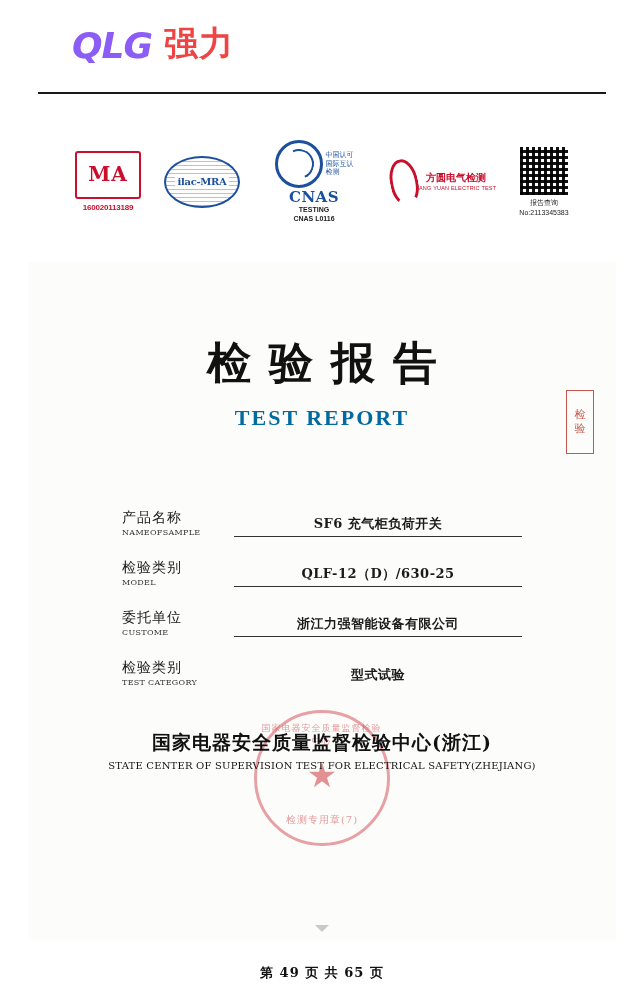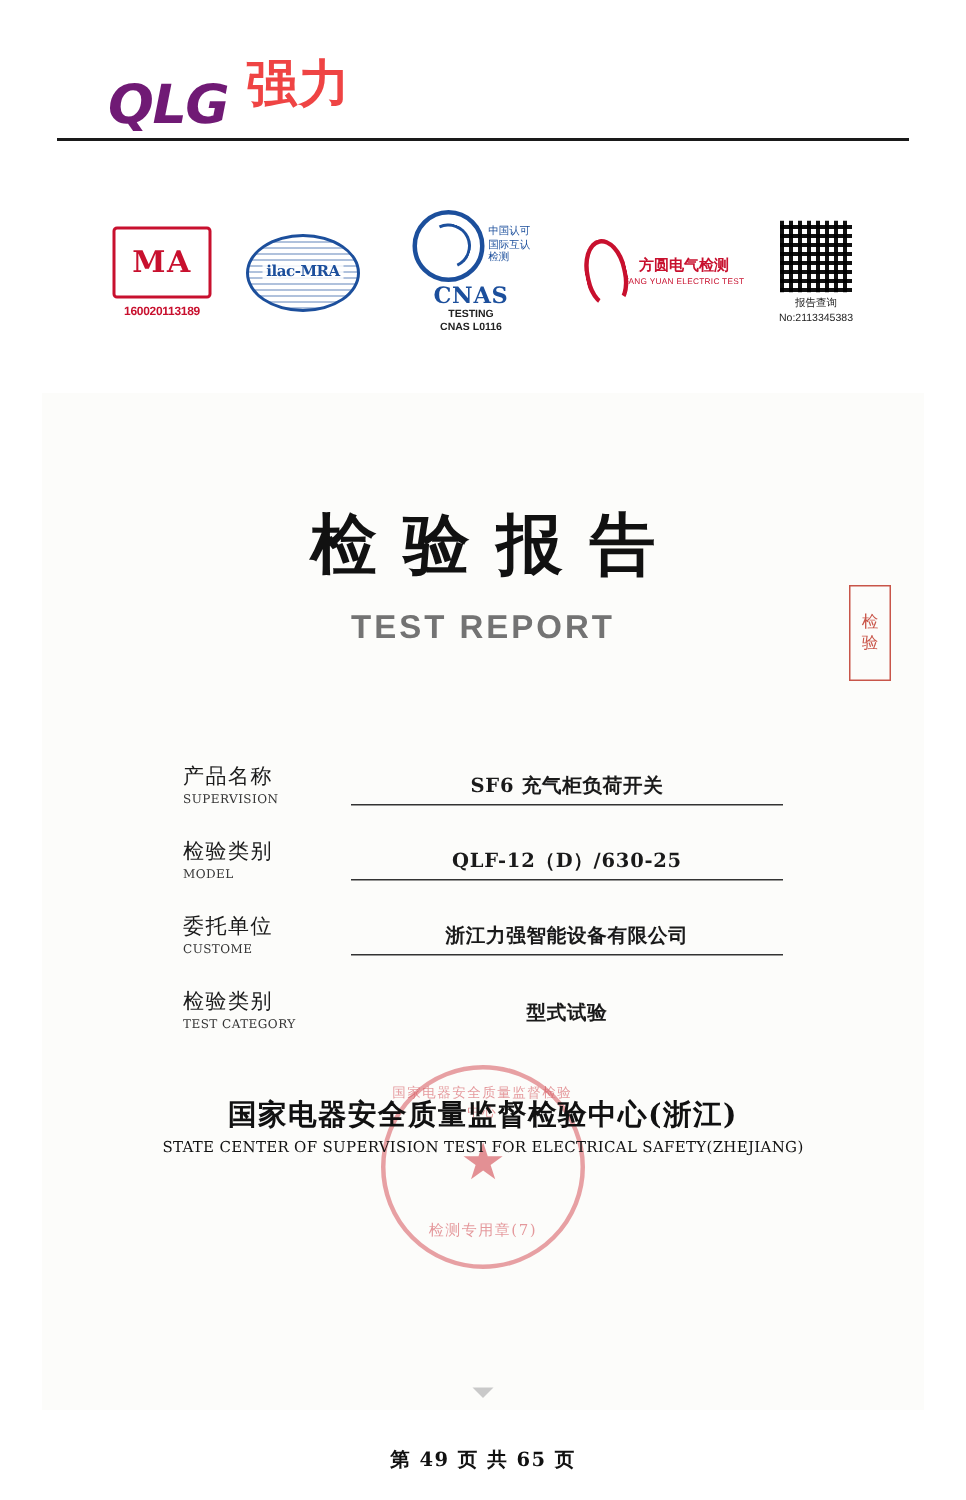--- a/index.html
+++ b/index.html
@@ -30,24 +30,23 @@
   }
   .brand-mark {
     display: flex;
     align-items: center;
   }
   .brand-letter {
     font-family: "DejaVu Sans", sans-serif;
     font-weight: bold;
     font-style: italic;
     font-size: 36px;
-    color: #701a75;
+    color: #8b5cf6;
     letter-spacing: -1px;
     line-height: 1;
-    margin-top: 25px;
   }
   .brand-cn {
     font-family: Liberation Mono, monospace;
     font-weight: bold;
     font-size: 34px;
     color: #ef4444;
     letter-spacing: 1px;
     line-height: 1;
     margin-left: 4px;
   }
@@ -248,24 +247,24 @@
     font-family: "DejaVu Serif", serif;
     font-size: 44px;
     font-weight: bold;
     color: #111;
     letter-spacing: 18px;
     text-indent: 18px;
   }
   .title-en {
     text-align: center;
     margin-top: 12px;
-    font-family: Liberation Sans, sans-serif;
+    font-family: Liberation Serif, serif;
     font-size: 22px;
     font-weight: bold;
-    color: #737373;
+    color: #0369a1;
     letter-spacing: 2px;
   }
 
   .side-stamp {
     position: absolute;
     right: 22px;
     top: 128px;
     width: 26px;
     height: 62px;
     border: 1px solid #c0392b;
@@ -491,21 +490,21 @@
   <div class="side-stamp">
     <span>检</span>
     <span>验</span>
   </div>
 
   <div class="fields">
 
     <div class="field-row">
       <div class="field-label">
         <span class="cn">产品名称</span>
-        <span class="en">SUPERVISION</span>
+        <span class="en">NAMEOFSAMPLE</span>
       </div>
       <div class="field-value">SF6 充气柜负荷开关</div>
     </div>
 
     <div class="field-row">
       <div class="field-label">
         <span class="cn">检验类别</span>
         <span class="en">MODEL</span>
       </div>
       <div class="field-value">QLF-12（D）/630-25</div>

